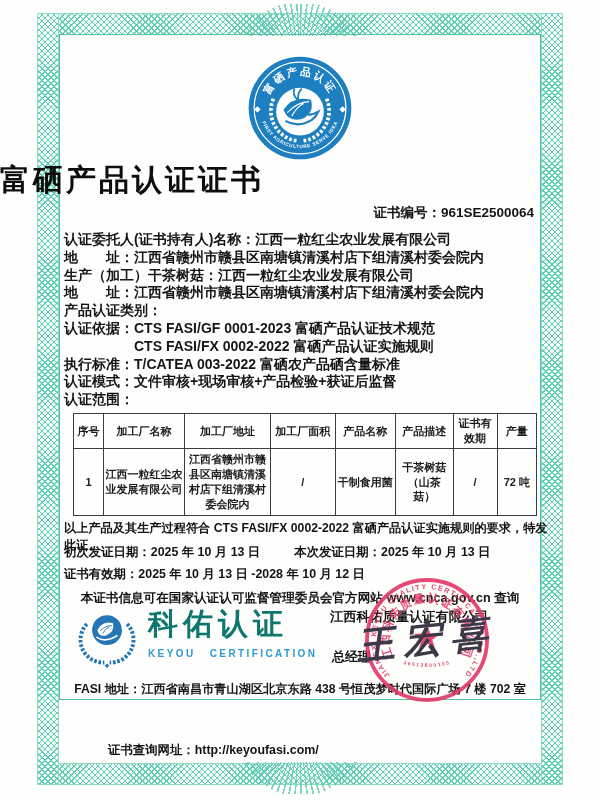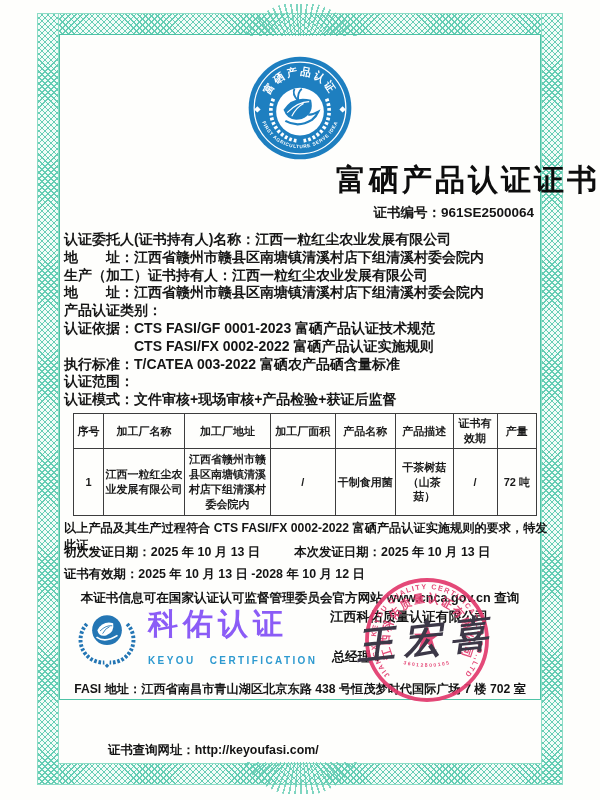--- a/index.html
+++ b/index.html
@@ -24,21 +24,21 @@
   .band-right{right:37px;top:13px;bottom:15px;width:20px;}
   .fan{position:absolute;left:50%;transform:translateX(-50%);width:130px;height:32px;overflow:hidden;}
   .fan::before{content:"";position:absolute;left:50%;transform:translateX(-50%);width:130px;height:130px;border-radius:50%;
     background:repeating-conic-gradient(rgba(95,203,177,.8) 0 1.6deg, rgba(255,255,255,0) 1.6deg 5.4deg);}
   .fan-top{top:4px;} .fan-top::before{top:-2px;}
   .fan-bottom{bottom:6px;} .fan-bottom::before{bottom:-2px;}
   .inner-frame{position:absolute;left:59px;top:34px;right:59px;bottom:100px;border:1.5px solid #4ec3a6;}
 
   
   .logo{position:absolute;top:53px;left:50%;transform:translateX(-50%);width:110px;height:110px;}
-  .title{position:absolute;top:160px;left:0;right:0;text-align:right;
+  .title{position:absolute;top:160px;left:0;right:0;text-align:left;
     font-size:30px;font-weight:bold;letter-spacing:3px;color:#0d0d0d;}
   .certno{position:absolute;top:204px;right:66px;font-size:13.5px;font-weight:bold;}
   .fields{position:absolute;top:231px;left:64px;right:54px;font-size:14px;font-weight:bold;color:#161616;}
   .frow{display:flex;line-height:17.8px;}
   .flabel{white-space:nowrap;}
   .fvalue{flex:1;white-space:pre-line;}
 
   .scope-table{position:absolute;top:413px;left:73px;right:63px;}
   table{width:100%;border-collapse:collapse;table-layout:fixed;border-radius:7px;}
   th,td{border:1px solid #3d3d3d;font-size:11px;font-weight:bold;text-align:center;
@@ -48,22 +48,22 @@
 
   .statement{position:absolute;top:520px;left:64px;right:48px;font-size:12.2px;font-weight:bold;}
   .dates{position:absolute;left:64px;font-size:12.4px;font-weight:bold;}
   .dates-1{top:544px;}
   .dates-2{top:566px;}
   .dates .gap{display:inline-block;width:34px;}
   .querynote{position:absolute;top:590px;left:0;right:0;text-align:center;font-size:12.6px;font-weight:bold;}
 
   .keyou-logo{position:absolute;top:600px;left:72px;width:70px;height:76px;}
   .keyou-text{position:absolute;top:608px;left:148px;}
-  .keyou-cn{font-size:30px;font-weight:bold;color:#8b5cf6;letter-spacing:5px;line-height:1.05;}
-  .keyou-en{font-size:10px;font-weight:bold;color:#2e9ad0;letter-spacing:2.4px;word-spacing:9px;margin-top:15px;}
+  .keyou-cn{font-size:30px;font-weight:bold;color:#0f766e;letter-spacing:5px;line-height:1.05;}
+  .keyou-en{font-size:10px;font-weight:bold;color:#2e9ad0;letter-spacing:2.4px;word-spacing:9px;margin-top:8px;}
 
   .issuer{position:absolute;top:608px;left:330px;font-size:13.2px;font-weight:bold;z-index:2;}
   .signer{position:absolute;top:648px;left:332px;font-size:13px;font-weight:bold;z-index:2;}
   .stamp{position:absolute;top:575px;left:362px;width:130px;height:130px;opacity:.92;z-index:3;}
   .signature{position:absolute;top:612px;left:356px;width:185px;z-index:4;
     font-family:"DejaVu Serif","Liberation Serif",serif;font-style:italic;font-weight:bold;
     font-size:38px;letter-spacing:9px;color:#3c3847;transform:rotate(-6deg);}
 
   .fasi{position:absolute;top:681px;left:0;right:0;text-align:center;font-size:12.2px;font-weight:bold;}
   .bottomrow{position:absolute;top:710px;left:108px;right:78px;display:flex;
@@ -115,46 +115,46 @@
 <div class="fields">
   <div class="frow">
     <span class="flabel">认证委托人(证书持有人)名称：</span>
     <span class="fvalue">江西一粒红尘农业发展有限公司</span>
   </div>
   <div class="frow">
     <span class="flabel">地　　址：</span>
     <span class="fvalue">江西省赣州市赣县区南塘镇清溪村店下组清溪村委会院内</span>
   </div>
   <div class="frow">
-    <span class="flabel">生产（加工）证书持有人：</span>
+    <span class="flabel">生产（加工）干茶树菇：</span>
     <span class="fvalue">江西一粒红尘农业发展有限公司</span>
   </div>
   <div class="frow">
     <span class="flabel">地　　址：</span>
     <span class="fvalue">江西省赣州市赣县区南塘镇清溪村店下组清溪村委会院内</span>
   </div>
   <div class="frow">
     <span class="flabel">产品认证类别：</span>
   </div>
   <div class="frow">
     <span class="flabel">认证依据：</span>
     <span class="fvalue">CTS FASI/GF 0001-2023 富硒产品认证技术规范
 CTS FASI/FX 0002-2022 富硒产品认证实施规则</span>
   </div>
   <div class="frow">
     <span class="flabel">执行标准：</span>
     <span class="fvalue">T/CATEA 003-2022 富硒农产品硒含量标准</span>
   </div>
   <div class="frow">
+    <span class="flabel">认证模式：</span>
+    <span class="fvalue">文件审核+现场审核+产品检验+获证后监督</span>
+  </div>
+  <div class="frow">
     <span class="flabel">认证范围：</span>
     <span class="fvalue"></span>
-  </div>
-  <div class="frow">
-    <span class="flabel">认证模式：</span>
-    <span class="fvalue">文件审核+现场审核+产品检验+获证后监督</span>
   </div>
 </div>
 
 <div class="scope-table">
   <table>
     <colgroup>
       <col style="width:6.5%">
         <col style="width:17.5%">
         <col style="width:18.5%">
         <col style="width:14%">

